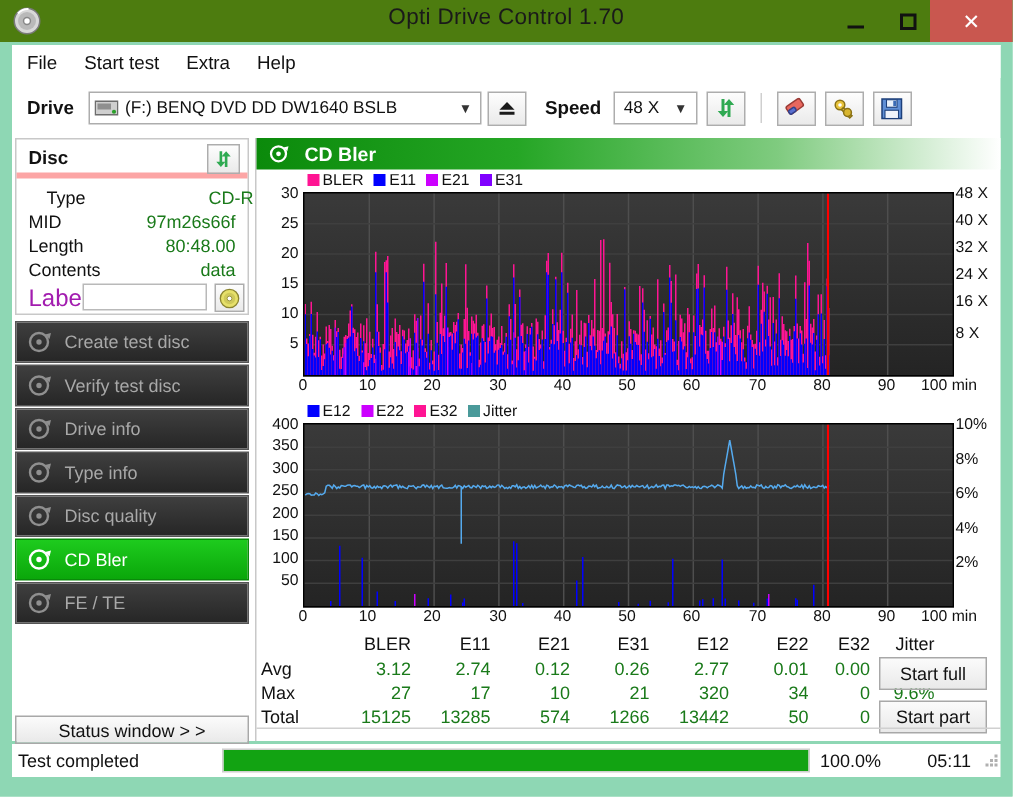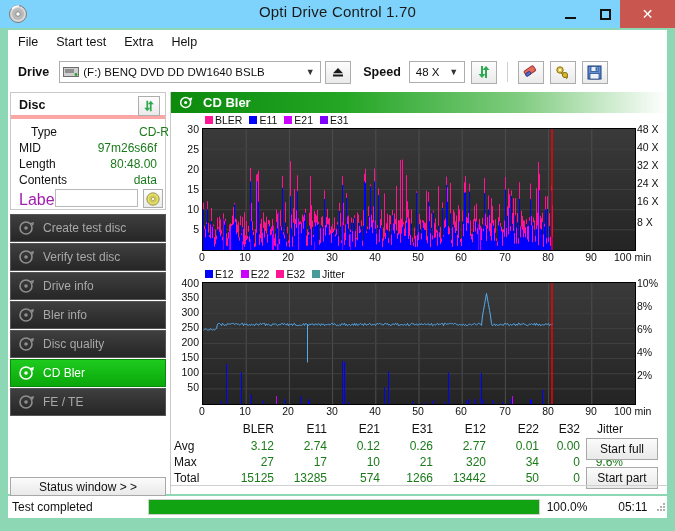--- a/index.html
+++ b/index.html
@@ -10,21 +10,21 @@
     -webkit-font-smoothing:none;
   }
   .window{
     position:absolute;left:0;top:0;width:675px;height:531px;
     background:#8ed7b4;
     box-sizing:border-box;
   }
   
   .titlebar{
     position:absolute;left:0;top:0;width:675px;height:28px;
-    background:#7dd3fc;
+    background:#4d7c0f;
   }
   .app-icon{
     position:absolute;left:8px;top:4px;width:20px;height:20px;
   }
   .title-text{
     position:absolute;left:0;top:3px;width:675px;text-align:center;
     font-size:15px;color:#1a1a1a;letter-spacing:0.2px;
   }
   .btn-min,.btn-max,.btn-close{
     position:absolute;top:0;height:28px;
@@ -355,21 +355,21 @@
           <span class="nlabel">Drive info</span>
         </div>
         <div class="nav-item">
           <span class="nicon">
             <svg width="18" height="18" viewBox="0 0 18 18">
                 <circle cx="8" cy="9" r="6" fill="none" stroke="#8f8f8f" stroke-width="1.6"></circle>
                 <circle cx="8" cy="9" r="1.8" fill="#8f8f8f"></circle>
                 <path d="M12 4 l4 -1 -1 4z" fill="#8f8f8f"></path>
               </svg>
           </span>
-          <span class="nlabel">Bler info</span>
+          <span class="nlabel">Type info</span>
         </div>
         <div class="nav-item">
           <span class="nicon">
             <svg width="18" height="18" viewBox="0 0 18 18">
                 <circle cx="8" cy="9" r="6" fill="none" stroke="#8f8f8f" stroke-width="1.6"></circle>
                 <circle cx="8" cy="9" r="1.8" fill="#8f8f8f"></circle>
                 <path d="M12 4 l4 -1 -1 4z" fill="#8f8f8f"></path>
               </svg>
           </span>
           <span class="nlabel">Disc quality</span>

